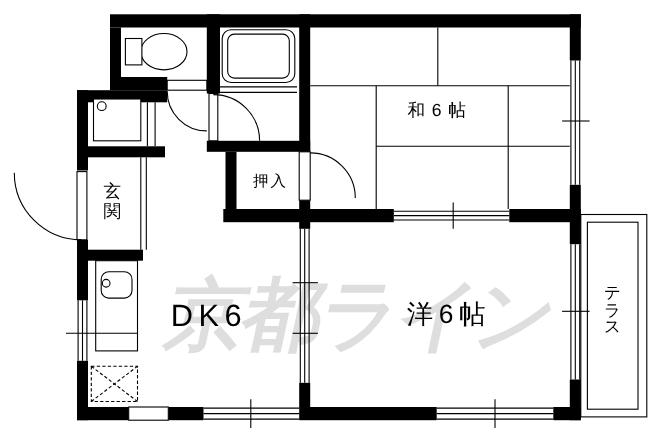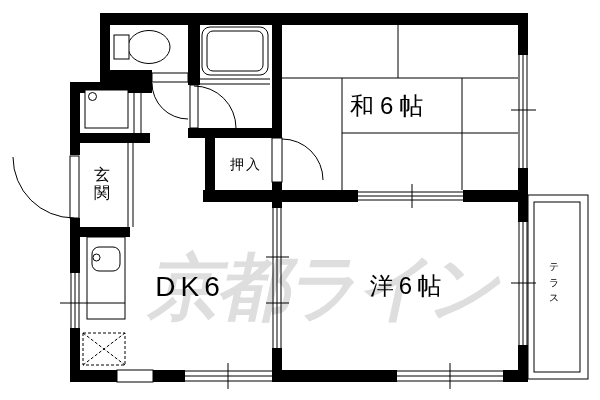--- a/index.html
+++ b/index.html
@@ -3,27 +3,27 @@
 <meta charset="utf-8">
 <style>
   html,body{margin:0;padding:0;background:#fff;}
   .plan-wrap{position:relative;width:600px;height:400px;background:#fff;overflow:hidden;
              font-family:"Liberation Sans","DejaVu Sans",sans-serif;}
   .watermark{position:absolute;left:153px;top:247px;z-index:1;
              font-size:72px;font-weight:bold;letter-spacing:-3px;line-height:80px;
              transform:skewX(-12deg);white-space:nowrap;user-select:none;}
   svg.linework{position:absolute;left:0;top:0;z-index:2;}
   .lbl{position:absolute;z-index:3;color:#000;white-space:nowrap;}
-  .lbl-wa{left:350px;top:90px;width:100px;font-size:24px;letter-spacing:6px;}
+  .lbl-wa{left:350px;top:90px;width:100px;text-align:center;font-size:16px;letter-spacing:6px;}
   .lbl-yo{left:358px;top:270px;width:100px;text-align:center;font-size:24px;letter-spacing:5px;}
   .lbl-dk{left:150px;top:271px;width:80px;text-align:center;font-size:28px;letter-spacing:5px;}
   .lbl-oshiire{left:224px;top:156px;width:44px;text-align:center;font-size:14px;letter-spacing:2px;}
   .vtext{width:1.05em;word-break:break-all;white-space:normal;text-align:left;}
   .lbl-genkan{left:94px;top:166px;font-size:16px;line-height:18px;}
-  .lbl-terrace{left:549px;top:259px;font-size:10px;line-height:15.5px;}
+  .lbl-terrace{left:549px;top:259px;font-size:15px;line-height:15.5px;}
 </style>
 </head>
 <body>
 
 <div class="plan-wrap">
 
   <div class="watermark" style="color:#dedede;">京都ライン</div>
 
   <svg class="linework" width="600" height="400" viewBox="0 0 600 400">
 

